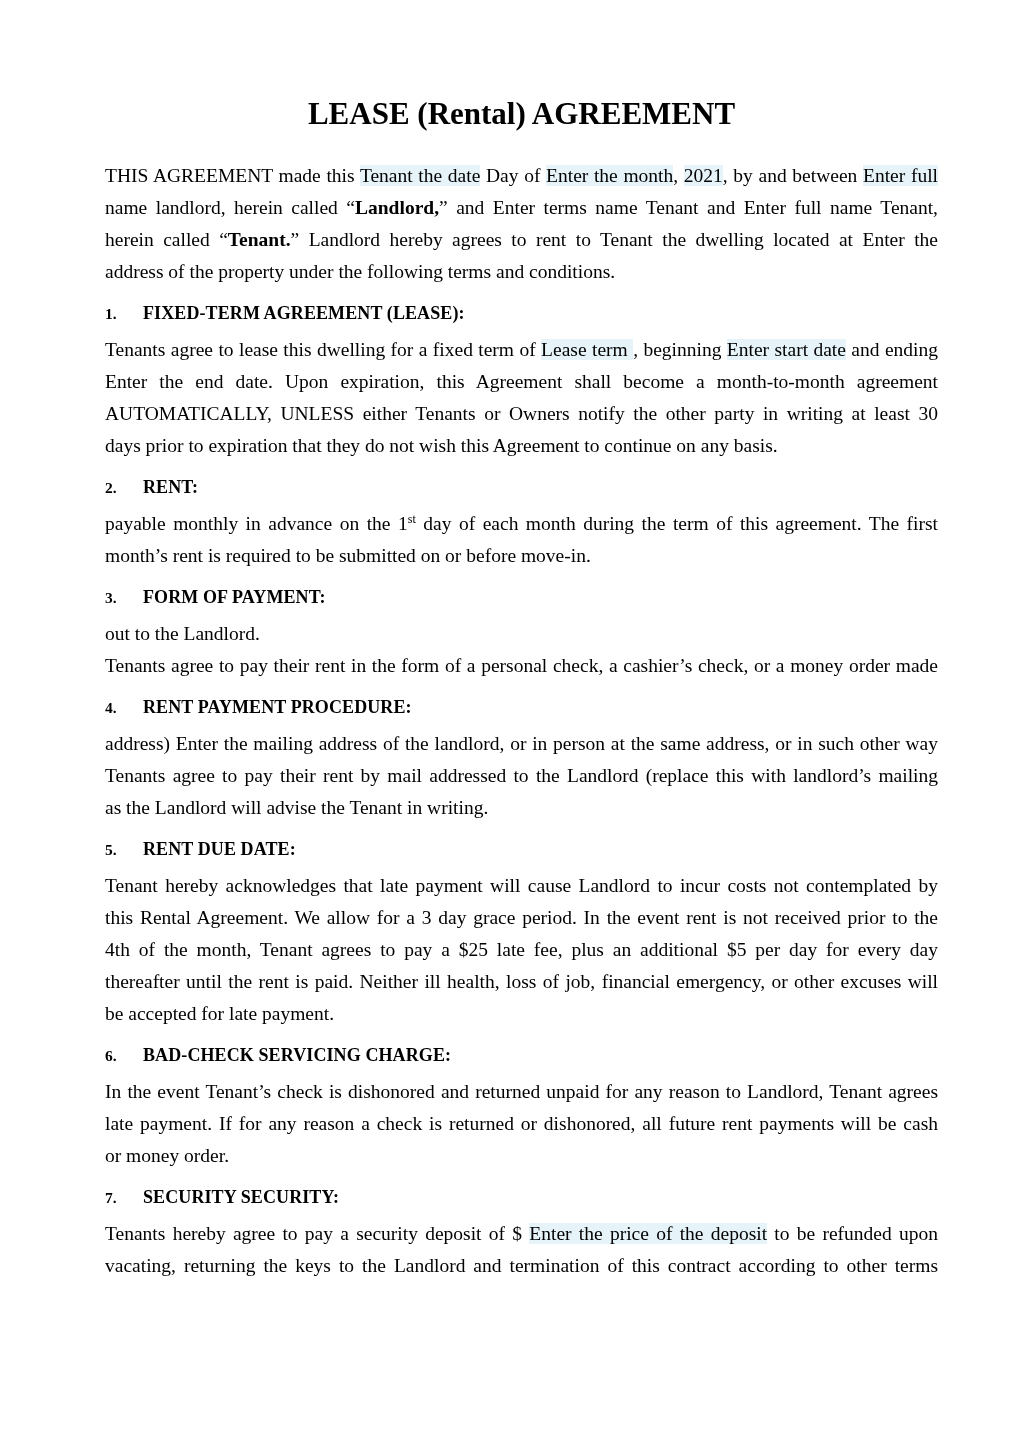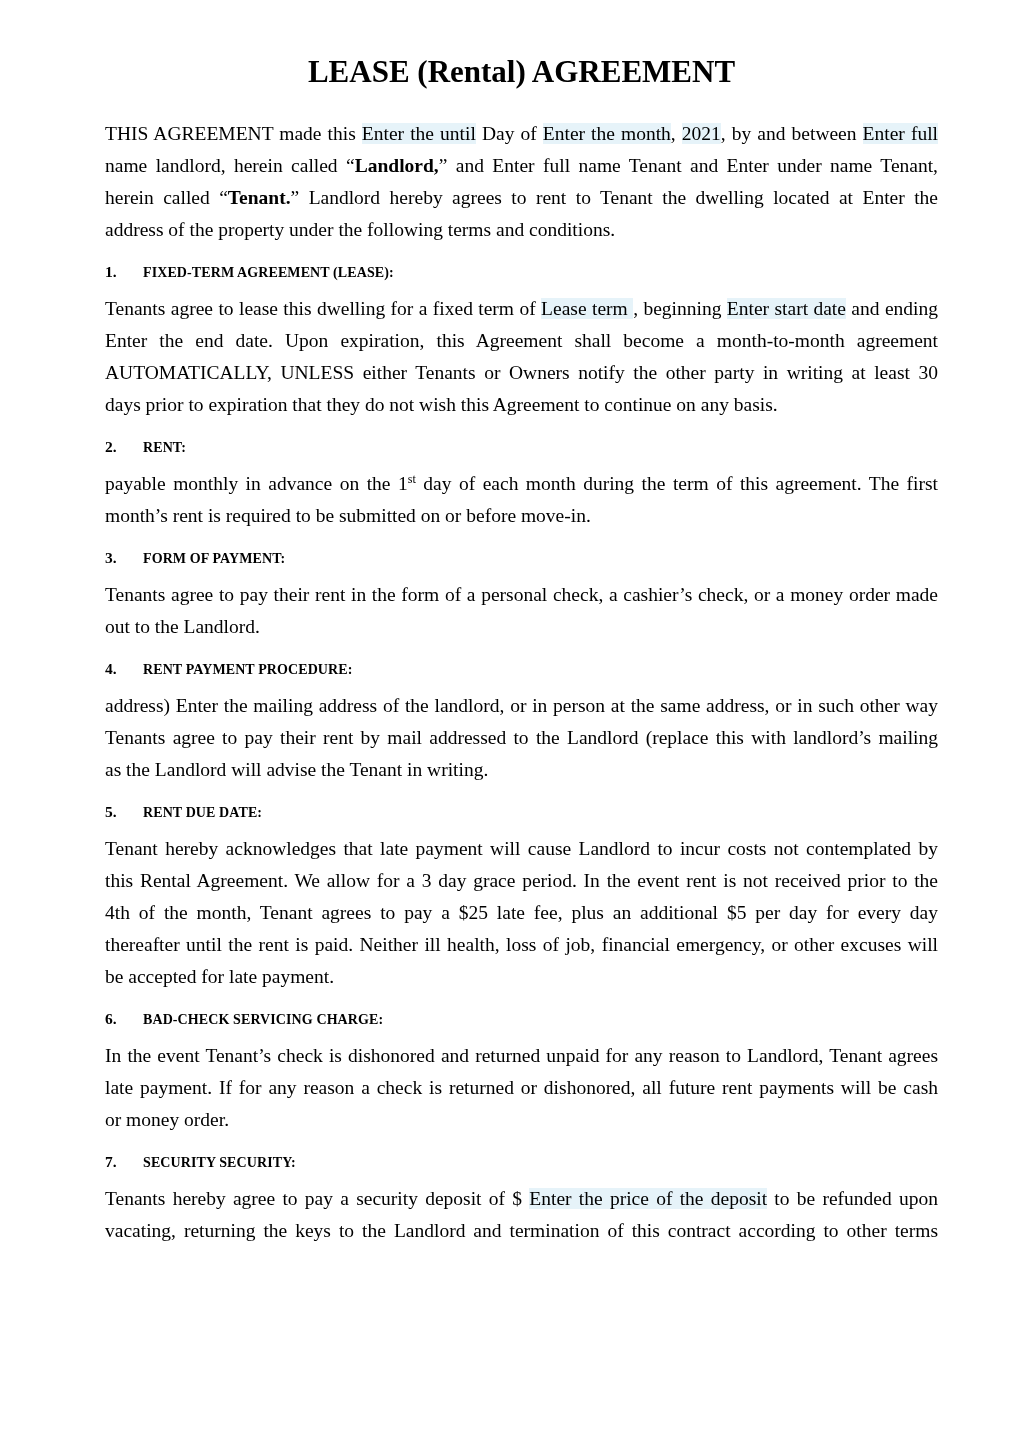--- a/index.html
+++ b/index.html
@@ -10,21 +10,21 @@
   body {
     width: 1024px;
     height: 1448px;
     font-family: "Liberation Serif", "DejaVu Serif", serif;
     color: #000000;
     overflow: hidden;
   }
   .page {
     width: 833px;
     margin-left: 105px;
-    padding-top: 52px;
+    padding-top: 94px;
   }
   .doc-title {
     font-size: 31px;
     line-height: 40px;
     font-weight: bold;
     text-align: center;
     margin: 0 0 26px 0;
   }
   .para {
     font-size: 19.5px;
@@ -47,21 +47,21 @@
     align-items: baseline;
     margin: 12px 0 7px 0;
     line-height: 27px;
   }
   .section-number {
     flex: 0 0 38px;
     font-size: 15.5px;
     font-weight: bold;
   }
   .section-heading-text {
-    font-size: 14px;
+    font-size: 18px;
     font-weight: bold;
     letter-spacing: 0.1px;
     text-align: center;
   }
   .hl {
     background: #e6f3f9;
   }
   .bold {
     font-weight: bold;
   }
@@ -70,22 +70,22 @@
     vertical-align: super;
     line-height: 0;
   }
 </style>
 </head>
 <body>
 
 <div class="page">
   <h1 class="doc-title">LEASE (Rental) AGREEMENT</h1>
   <div class="para" id="intro-paragraph">
-      <div class="line justify"><span class="">THIS AGREEMENT made this </span><span class="hl ">Enter the until</span><span class=""> Day of </span><span class="hl ">Enter the month</span><span class="">, </span><span class="hl ">2021</span><span class="">, by and between </span><span class="hl ">Enter full</span></div>
-      <div class="line justify"><span class="">name landlord,  herein called “</span><span class="bold ">Landlord,</span><span class="">” and Enter full name Tenant and Enter  under name Tenant,</span></div>
+      <div class="line justify"><span class="">THIS AGREEMENT made this </span><span class="hl ">Tenant the date</span><span class=""> Day of </span><span class="hl ">Enter the month</span><span class="">, </span><span class="hl ">2021</span><span class="">, by and between </span><span class="hl ">Enter full</span></div>
+      <div class="line justify"><span class="">name landlord,  herein called “</span><span class="bold ">Landlord,</span><span class="">” and Enter terms name Tenant and Enter  full name Tenant,</span></div>
       <div class="line justify"><span class="">herein called “</span><span class="bold ">Tenant.</span><span class="">” Landlord hereby agrees to rent to Tenant the dwelling located at Enter the</span></div>
       <div class="line left"><span class="">address of the property under the following terms and conditions.</span></div>
     </div>
   <div id="sections-container">
       <div>
         <div class="section-heading">
           <span class="section-number">1.</span>
           <span class="section-heading-text">FIXED-TERM AGREEMENT (LEASE):</span>
         </div>
         <div class="para">
@@ -104,22 +104,22 @@
           <div class="line justify"><span class="">payable monthly in advance on the 1</span><span class="sup ">st</span><span class=""> day of each month during the term of this agreement. The first</span></div>
           <div class="line left"><span class="">month’s rent is required to be submitted on or before move-in.</span></div>
         </div>
       </div>
       <div>
         <div class="section-heading">
           <span class="section-number">3.</span>
           <span class="section-heading-text">FORM OF PAYMENT:</span>
         </div>
         <div class="para">
+          <div class="line left"><span class="">out to the Landlord.</span></div>
           <div class="line justify"><span class="">Tenants agree to pay their rent in the form of a personal check, a cashier’s check, or a money order made</span></div>
-          <div class="line left"><span class="">out to the Landlord.</span></div>
         </div>
       </div>
       <div>
         <div class="section-heading">
           <span class="section-number">4.</span>
           <span class="section-heading-text">RENT PAYMENT PROCEDURE:</span>
         </div>
         <div class="para">
           <div class="line justify"><span class="">address) Enter the mailing address of the landlord, or in person at the same address, or in such other way</span></div>
           <div class="line justify"><span class="">Tenants agree to pay their rent by mail addressed to the Landlord (replace this with landlord’s mailing</span></div>

